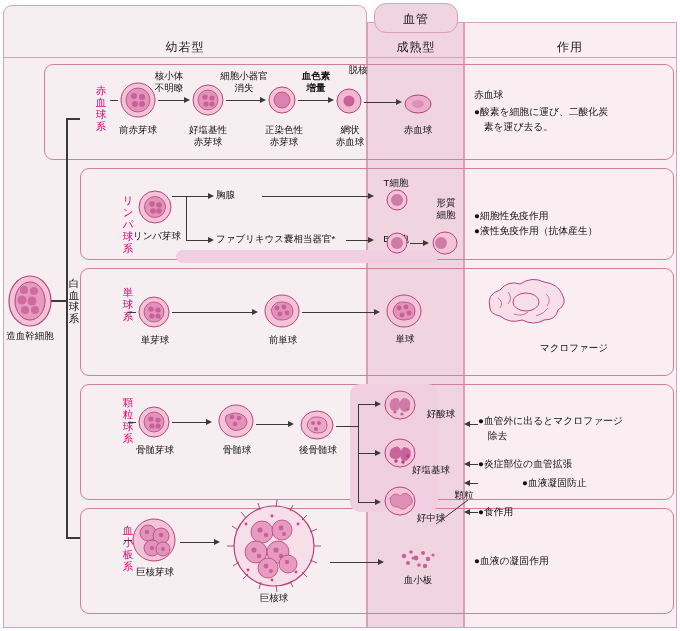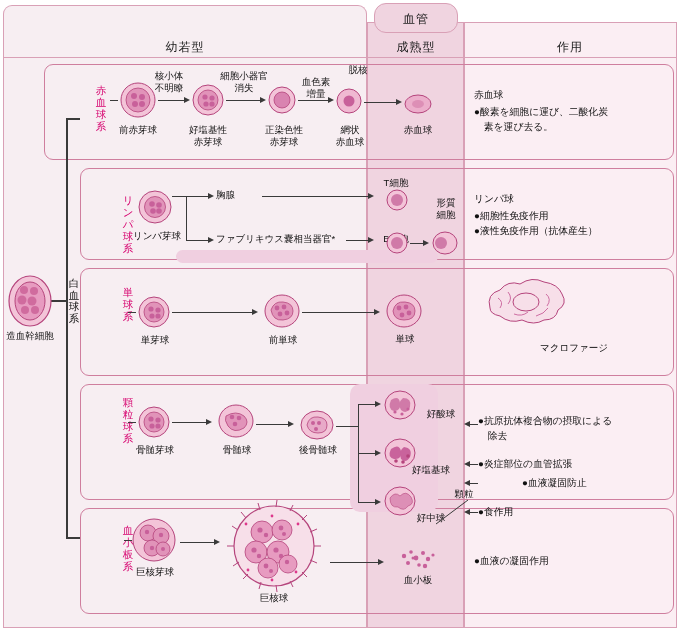--- a/index.html
+++ b/index.html
@@ -121,21 +121,21 @@
   <div class="lbl" style="left:324px;top:124px;width:52px;">網状<br>赤血球</div>
 
   <svg class="cellsvg" style="left:404px;top:94px;" width="28" height="20">
     <ellipse cx="14" cy="10" rx="13" ry="9" fill="#ecaecb" stroke="#b5447c" stroke-width="1"></ellipse>
     <ellipse cx="14" cy="10" rx="6" ry="4" fill="#dd8fb6"></ellipse>
   </svg>
   <div class="lbl" style="left:392px;top:124px;width:52px;">赤血球</div>
 
   <div class="lbl" style="left:140px;top:70px;width:58px;">核小体<br>不明瞭</div>
   <div class="lbl" style="left:212px;top:70px;width:64px;">細胞小器官<br>消失</div>
-  <div class="lbl" style="left:288px;top:76px;width:56px;">血色素<br>増量</div>
+  <div class="lbl" style="left:288px;top:70px;width:56px;font-weight:bold;">血色素<br>増量</div>
   <div class="lbl" style="left:338px;top:64px;width:40px;">脱核</div>
 
   <div class="ln lnh" style="left:158px;top:100px;width:26px;"></div>
   <div class="arrow ar-r" style="left:184px;top:96.5px;"></div>
   <div class="ln lnh" style="left:226px;top:100px;width:34px;"></div>
   <div class="arrow ar-r" style="left:260px;top:96.5px;"></div>
   <div class="ln lnh" style="left:298px;top:100px;width:30px;"></div>
   <div class="arrow ar-r" style="left:328px;top:96.5px;"></div>
   <div class="ln lnh" style="left:364px;top:102px;width:32px;"></div>
   <div class="arrow ar-r" style="left:396px;top:98.5px;"></div>
@@ -186,21 +186,20 @@
     <circle cx="11" cy="11" r="6" fill="#d07aa8"></circle>
   </svg>
   <div class="ln lnh" style="left:410px;top:243px;width:14px;"></div>
   <div class="arrow ar-r" style="left:423px;top:239.5px;"></div>
   <svg class="cellsvg" style="left:432px;top:231px;" width="26" height="24">
     <ellipse cx="13" cy="12" rx="12" ry="11" fill="#f3c4d8" stroke="#b5447c" stroke-width="1"></ellipse>
     <circle cx="9" cy="12" r="6" fill="#d07aa8"></circle>
   </svg>
   <div class="lbl" style="left:426px;top:197px;width:40px;">形質<br>細胞</div>
 
-  <div class="act" style="left:474px;top:192px;width:190px;">リンパ球</div>
   <div class="act" style="left:474px;top:209px;width:196px;white-space:pre-line;">●細胞性免疫作用
 ●液性免疫作用（抗体産生）</div>
 
   <div class="lineage" style="left:112px;top:286px;width:32px;">単<br>球<br>系</div>
 
   <svg class="cellsvg" style="left:138px;top:296px;" width="32" height="32">
     <circle cx="16" cy="16" r="15" fill="#f3c4d8" stroke="#b5447c" stroke-width="1"></circle>
     <path d="M6 16 a10 10 0 1 1 20 0 a10 10 0 1 1 -20 0" fill="#e193b9" stroke="#b5447c" stroke-width="0.8"></path>
     <g fill="#c8609a">
         <circle cx="13" cy="13" r="2.6"></circle>
@@ -337,21 +336,21 @@
 
   <div class="arrow ar-l" style="left:464px;top:420.5px;"></div>
   <div class="ln lnh" style="left:470px;top:424px;width:8px;"></div>
   <div class="arrow ar-l" style="left:464px;top:460.5px;"></div>
   <div class="ln lnh" style="left:470px;top:464px;width:8px;"></div>
   <div class="arrow ar-l" style="left:464px;top:479.5px;"></div>
   <div class="ln lnh" style="left:470px;top:483px;width:8px;"></div>
   <div class="arrow ar-l" style="left:464px;top:508.5px;"></div>
   <div class="ln lnh" style="left:470px;top:512px;width:8px;"></div>
 
-  <div class="act" style="left:478px;top:414px;width:196px;white-space:pre-line;">●抗原抗体複合物の摂取による
+  <div class="act" style="left:478px;top:414px;width:196px;white-space:pre-line;">●血管外に出るとマクロファージ
 　除去</div>
   <div class="act" style="left:478px;top:457px;width:196px;">●炎症部位の血管拡張</div>
   <div class="act" style="left:478px;top:476px;width:196px;margin-left:44px;">●血液凝固防止</div>
   <div class="act" style="left:478px;top:505px;width:196px;">●食作用</div>
 
   <div class="lineage" style="left:112px;top:524px;width:32px;">血<br>小<br>板<br>系</div>
 
   <svg class="cellsvg" style="left:132px;top:518px;" width="44" height="44">
     <circle cx="22" cy="22" r="21" fill="#f3c4d8" stroke="#b5447c" stroke-width="1"></circle>
     <g fill="#e193b9" stroke="#b5447c" stroke-width="0.8">
@@ -414,21 +413,21 @@
       <circle cx="20" cy="22" r="1.4"></circle>
         <circle cx="72" cy="22" r="1.4"></circle>
         <circle cx="22" cy="68" r="1.4"></circle>
       <circle cx="70" cy="70" r="1.4"></circle>
         <circle cx="46" cy="14" r="1.4"></circle>
         <circle cx="46" cy="78" r="1.4"></circle>
     </g>
   </svg>
   <div class="lbl" style="left:244px;top:592px;width:60px;">巨核球</div>
 
-  <div class="lbl" style="left:434px;top:487px;width:40px;left:444px;top:489px;font-family:Liberation Serif, serif;">顆粒</div>
+  <div class="lbl" style="left:434px;top:487px;width:40px;left:444px;top:489px;">顆粒</div>
 
   <svg class="cellsvg" style="left:430px;top:498px;" width="40" height="30">
     <path d="M38 2 L6 26" stroke="#3a3a3a" stroke-width="1" fill="none"></path>
   </svg>
 
   <div class="ln lnh" style="left:124px;top:540px;width:8px;"></div>
   <div class="ln lnh" style="left:180px;top:542px;width:34px;"></div>
   <div class="arrow ar-r" style="left:214px;top:538.5px;"></div>
   <div class="ln lnh" style="left:330px;top:562px;width:48px;"></div>
   <div class="arrow ar-r" style="left:378px;top:558.5px;"></div>

